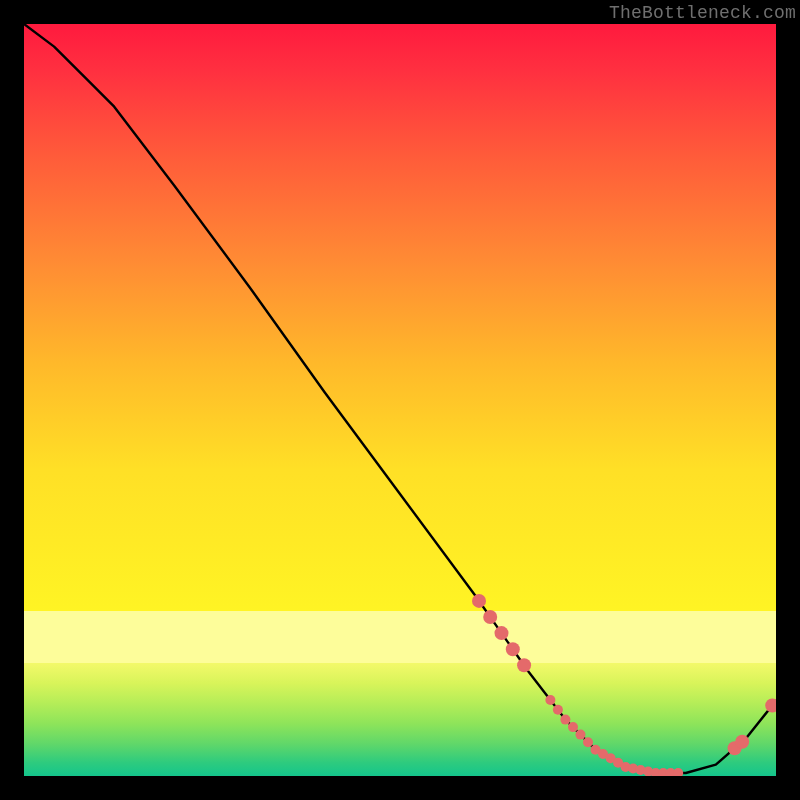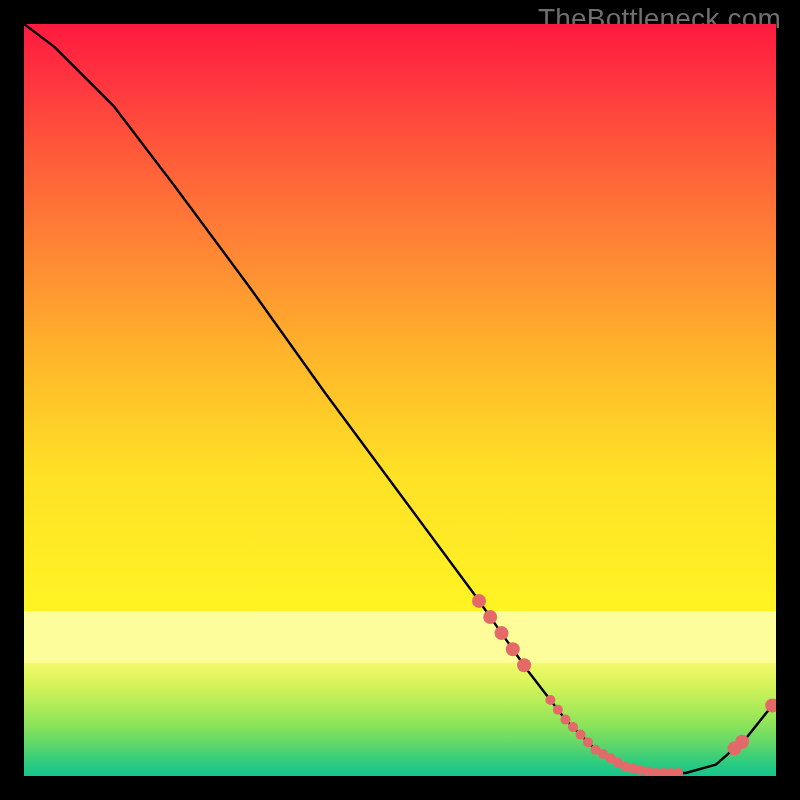--- a/index.html
+++ b/index.html
@@ -73,25 +73,26 @@
   }
   svg.overlay {
     position: absolute;
     inset: 0;
     width: 100%;
     height: 100%;
   }
   .watermark {
     position: absolute;
     top: 3px;
-    right: 19px;
+    right: 4px;
     color: #6f6f6f;
-    font-size: 28px;
+    font-size: 18px;
     letter-spacing: 0.2px;
     user-select: none;
+    font-family: Liberation Mono, monospace;
   }
 </style>
 </head>
 <body>
 
 <div class="stage">
   <div class="watermark">TheBottleneck.com</div>
 
   <div class="plot-box">
     <div class="plot-bg">

